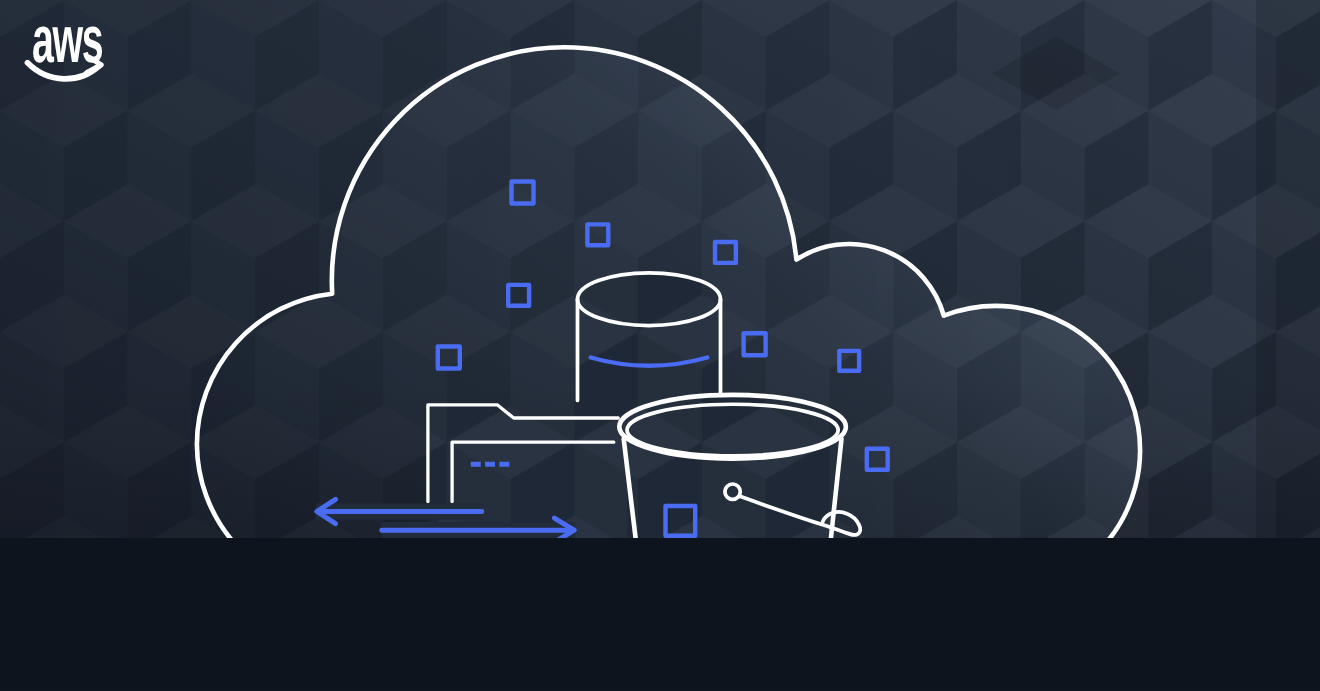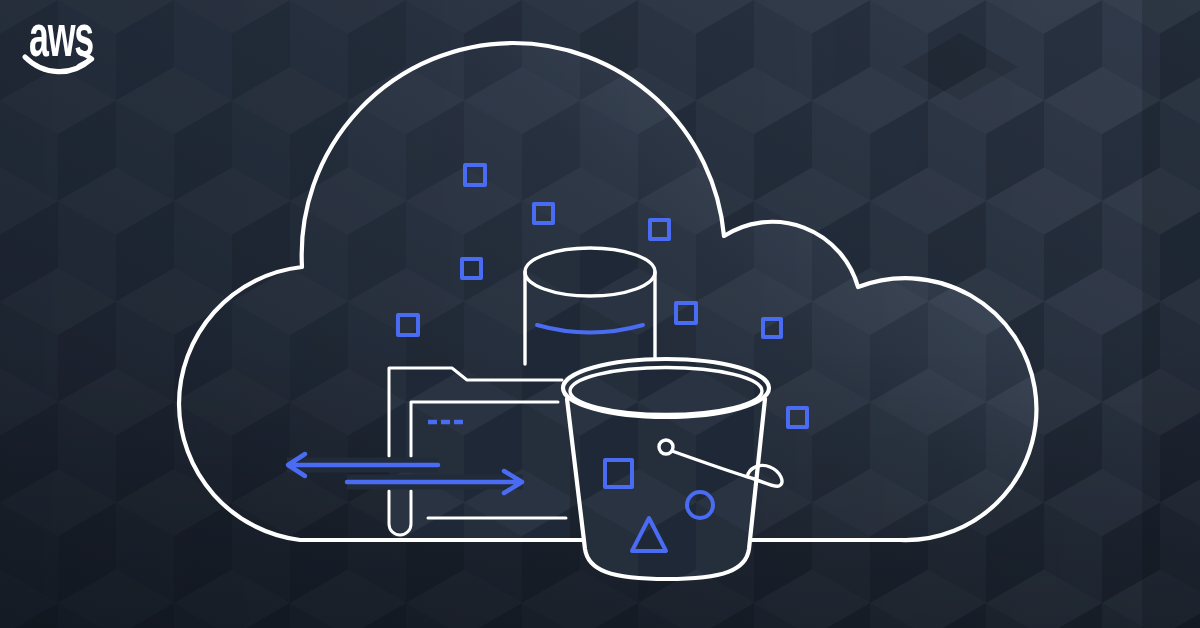--- a/index.html
+++ b/index.html
@@ -1,18 +1,18 @@
 <!DOCTYPE html>
 <html style="--background-dark: #171e29; --background-light: #2c3646; --shape-fill: #212b39; --line-white: #ffffff; --accent-blue: #4a6cf3; --cube-top: rgba(255,255,255,0.05); --cube-left: rgba(255,255,255,0.025); --cube-right: rgba(0,0,0,0.08);"><head>
 <meta charset="utf-8">
 <style>
   html,body{margin:0;padding:0;background:#0e141d;}
   .canvas{
     position:relative;
-    width:1200px;height:628px;
+    width:1200px;height:489px;
     overflow:hidden;
     background:var(--background-dark,#161d28);
     font-family:"Liberation Sans", sans-serif;
   }
   svg{display:block}
   .cface-top{fill:var(--cube-top,rgba(255,255,255,0.05))}
   .cface-left{fill:var(--cube-left,rgba(255,255,255,0.025))}
   .cface-right{fill:var(--cube-right,rgba(0,0,0,0.08))}
   .sw{stroke:var(--line-white,#ffffff);fill:none;stroke-linecap:round;stroke-linejoin:round}
   .sb{stroke:var(--accent-blue,#4a6cf3);fill:none;stroke-linecap:round;stroke-linejoin:round}

